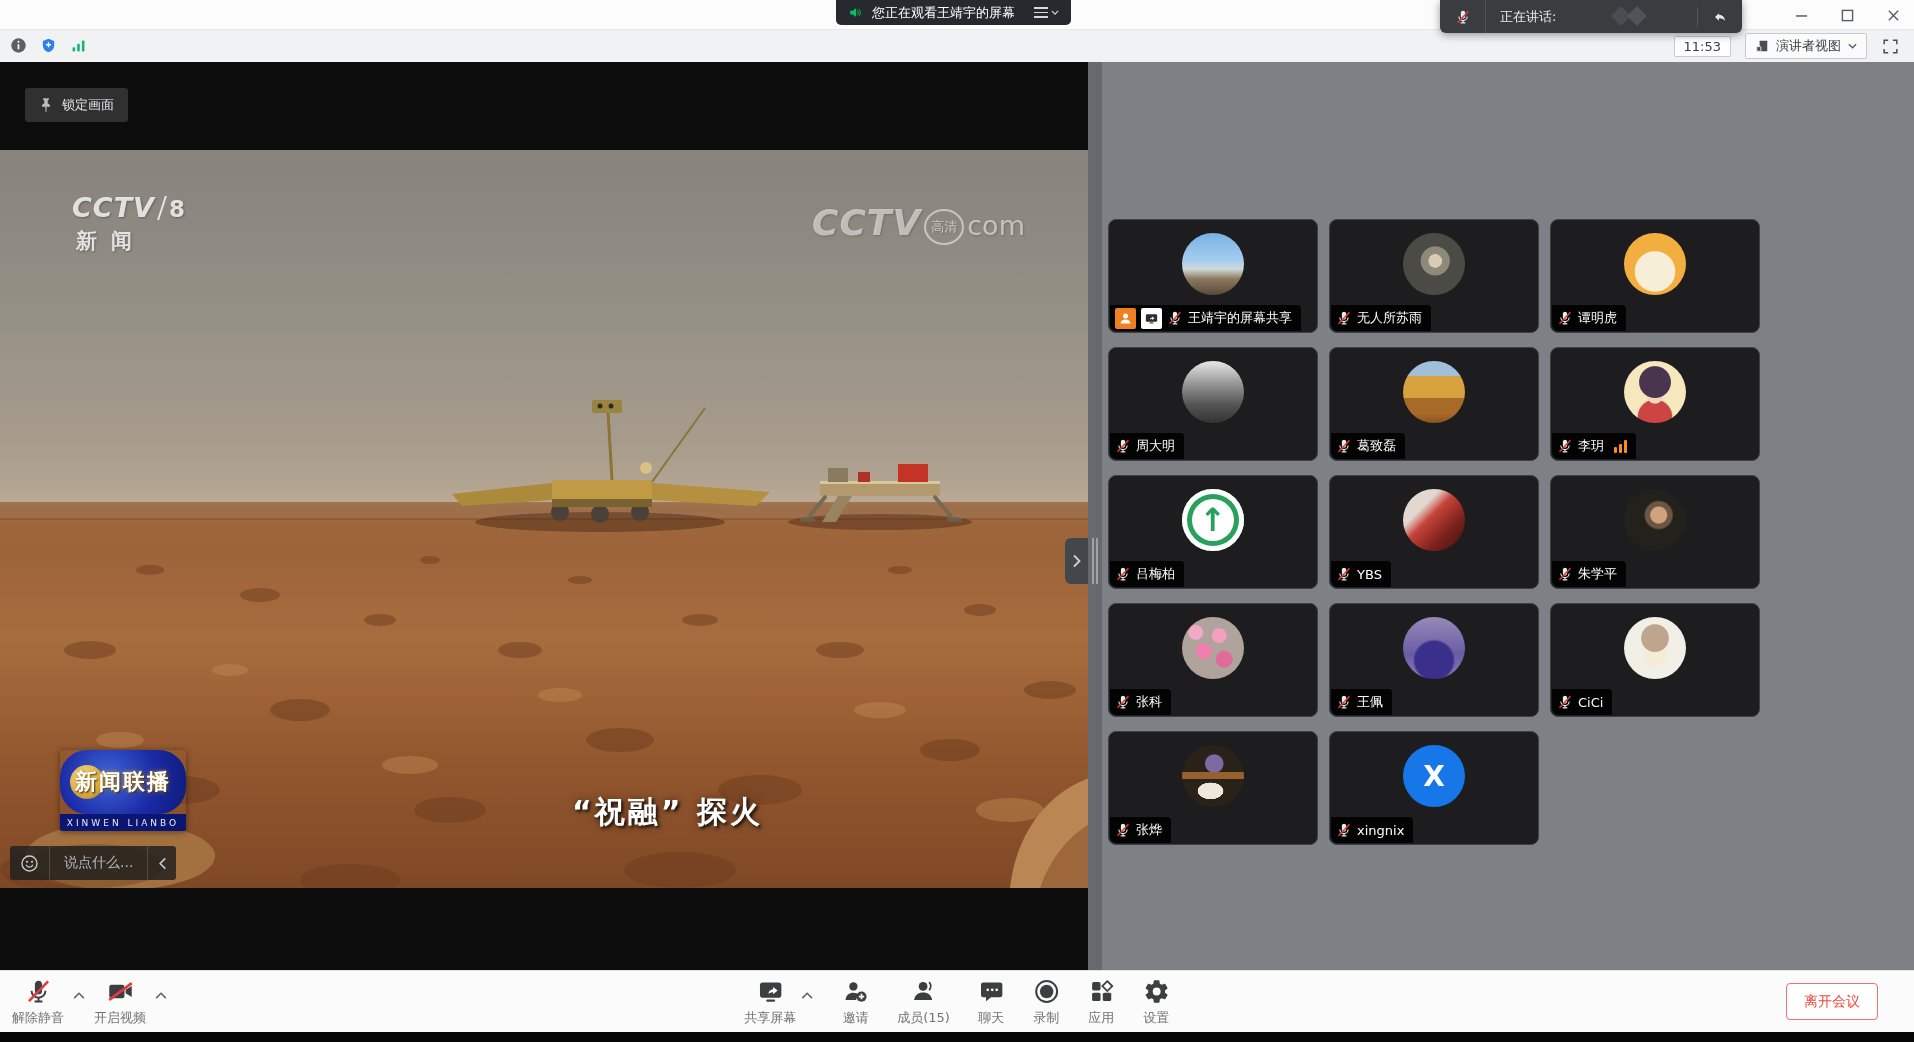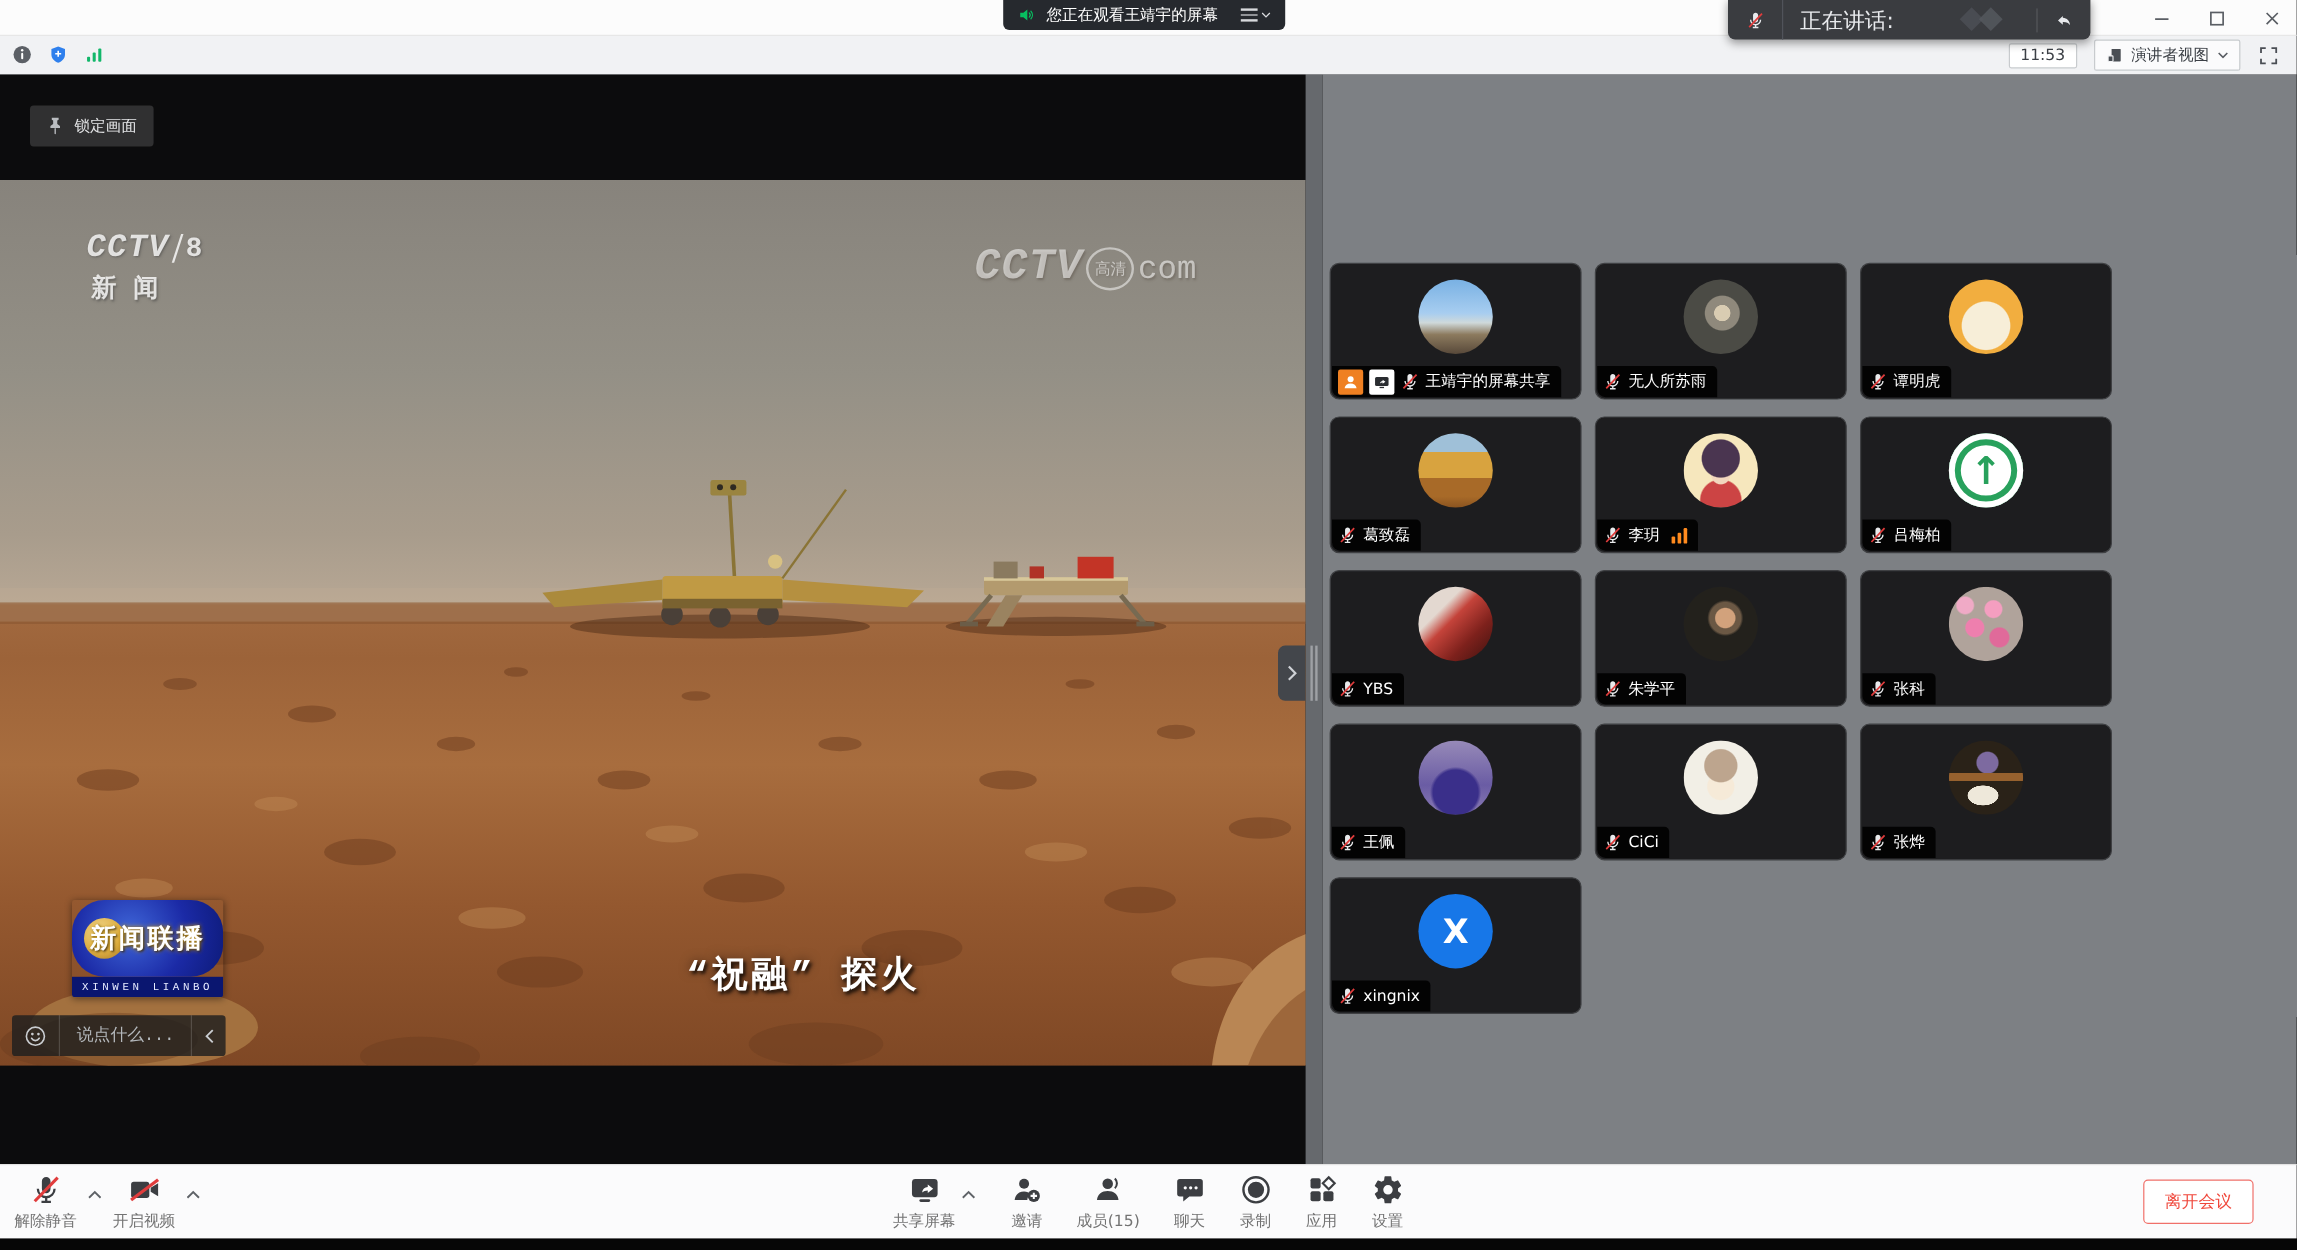--- a/index.html
+++ b/index.html
@@ -29,31 +29,31 @@
     display:flex; align-items:center; gap:9px; padding:0 12px; font-size:13px; border-radius:0 0 5px 5px; }
   .watch-banner svg.spk { width:15px; height:15px; }
   .wb-menu { display:flex; align-items:center; gap:3px; margin-left:10px; cursor:pointer; }
   .wb-lines { display:flex; flex-direction:column; gap:3px; } .wb-lines i { display:block; width:14px; height:1.6px; background:#d7d9dc; }
   .wb-menu svg { width:8px; height:5px; }
 
   .speaking-panel { position:absolute; left:1440px; top:0; width:302px; height:33px; z-index:9; background:#3a3c40;
     border-radius:0 0 6px 6px; box-shadow:0 2px 8px rgba(0,0,0,.4); display:flex; align-items:center; }
   .sp-mic { width:46px; height:100%; display:flex; align-items:center; justify-content:center; border-right:1px solid #50535a; }
   .sp-mic svg { width:16px; height:16px; }
-  .sp-label { margin-left:14px; color:#e8eaed; font-size:18px; }
+  .sp-label { margin-left:14px; color:#e8eaed; font-size:13px; }
   .sp-logo { position:relative; flex:1; height:100%; }
   .sp-logo i { position:absolute; top:9px; width:14px; height:14px; background:#4b4e54; transform:rotate(45deg); }
   .sp-logo i.d1 { left:58px; opacity:.9; } .sp-logo i.d2 { left:74px; background:#55585e; opacity:.85; }
   .sp-div { width:1px; height:20px; background:#55585b; }
   .sp-arrow { width:44px; height:100%; display:flex; align-items:center; justify-content:center; cursor:pointer; }
   .sp-arrow svg { width:18px; height:16px; }
 
   
   .content { position:absolute; left:0; top:62px; width:100%; height:908px; display:flex; }
-  .video-area { position:relative; width:1088px; height:100%; background:#0c0c0d; overflow:hidden;font-family:Liberation Mono, monospace; }
+  .video-area { position:relative; width:1088px; height:100%; background:#0c0c0d; overflow:hidden; }
   .resizer { position:relative; width:14px; background:#66696d; cursor:col-resize; }
   .resizer .grip { position:absolute; width:2px; height:46px; top:476px; background:#9ea1a5; }
   .resizer .grip.g1 { left:4px; } .resizer .grip.g2 { left:8px; }
   .sidebar { flex:1; background:#7d8084; padding:157px 6px 0 6px; }
   .pgrid { display:grid; grid-template-columns:repeat(3,210px); grid-auto-rows:114px; gap:14px 11px; }
 
   
   .lock-btn { position:absolute; left:25px; top:26px; display:flex; align-items:center; gap:9px; background:#303031;
     border:none; color:#e4e5e7; font-size:13px; padding:8px 14px; border-radius:3px; cursor:pointer; z-index:3;
     font-family:inherit; }
@@ -471,20 +471,36 @@
                   <path d="M5.8 11.3a6.2 6.2 0 0 0 12.4 0" fill="none" stroke="#e9eaec" stroke-width="1.7"></path>
                   <path d="M12 17.5v3M8.5 20.9h7" stroke="#e9eaec" stroke-width="1.7"></path>
                   <line x1="3.8" y1="20.5" x2="20.2" y2="3.2" stroke="#e03c3c" stroke-width="2.2"></line>
                 </svg>
       </span>
       <span class="p-name">谭明虎</span>
 
     </div>
   </div>
 
+  <div class="tile">
+    <div class="avatar av-forest"></div>
+    <div class="namebar">
+
+      <span class="mic">
+        <svg viewBox="0 0 24 24">
+                  <path d="M12 2.5c1.8 0 3.2 1.4 3.2 3.2v5.6a3.2 3.2 0 0 1-6.4 0V5.7c0-1.8 1.4-3.2 3.2-3.2z" fill="#e9eaec"></path>
+                  <path d="M5.8 11.3a6.2 6.2 0 0 0 12.4 0" fill="none" stroke="#e9eaec" stroke-width="1.7"></path>
+                  <path d="M12 17.5v3M8.5 20.9h7" stroke="#e9eaec" stroke-width="1.7"></path>
+                  <line x1="3.8" y1="20.5" x2="20.2" y2="3.2" stroke="#e03c3c" stroke-width="2.2"></line>
+                </svg>
+      </span>
+      <span class="p-name">周大明</span>
+
+    </div>
+  </div>
 
   <div class="tile">
     <div class="avatar av-autumn"></div>
     <div class="namebar">
 
       <span class="mic">
         <svg viewBox="0 0 24 24">
                   <path d="M12 2.5c1.8 0 3.2 1.4 3.2 3.2v5.6a3.2 3.2 0 0 1-6.4 0V5.7c0-1.8 1.4-3.2 3.2-3.2z" fill="#e9eaec"></path>
                   <path d="M5.8 11.3a6.2 6.2 0 0 0 12.4 0" fill="none" stroke="#e9eaec" stroke-width="1.7"></path>
                   <path d="M12 17.5v3M8.5 20.9h7" stroke="#e9eaec" stroke-width="1.7"></path>

